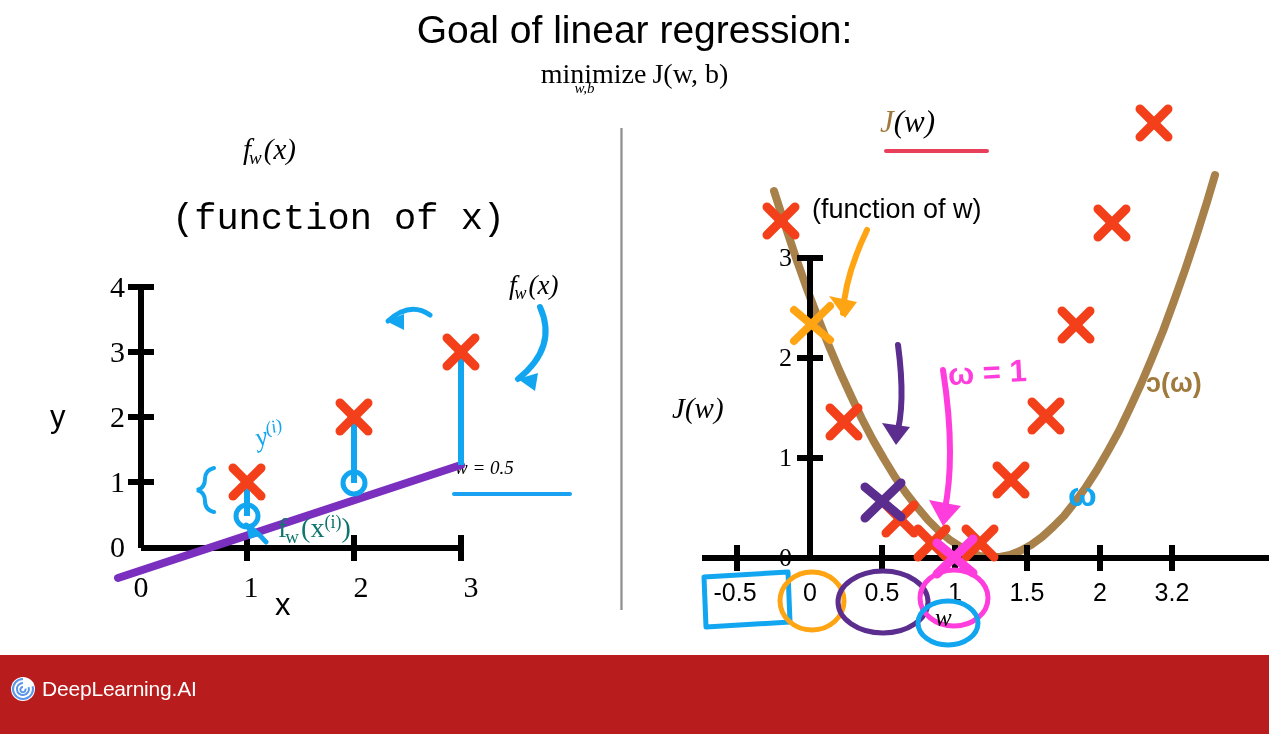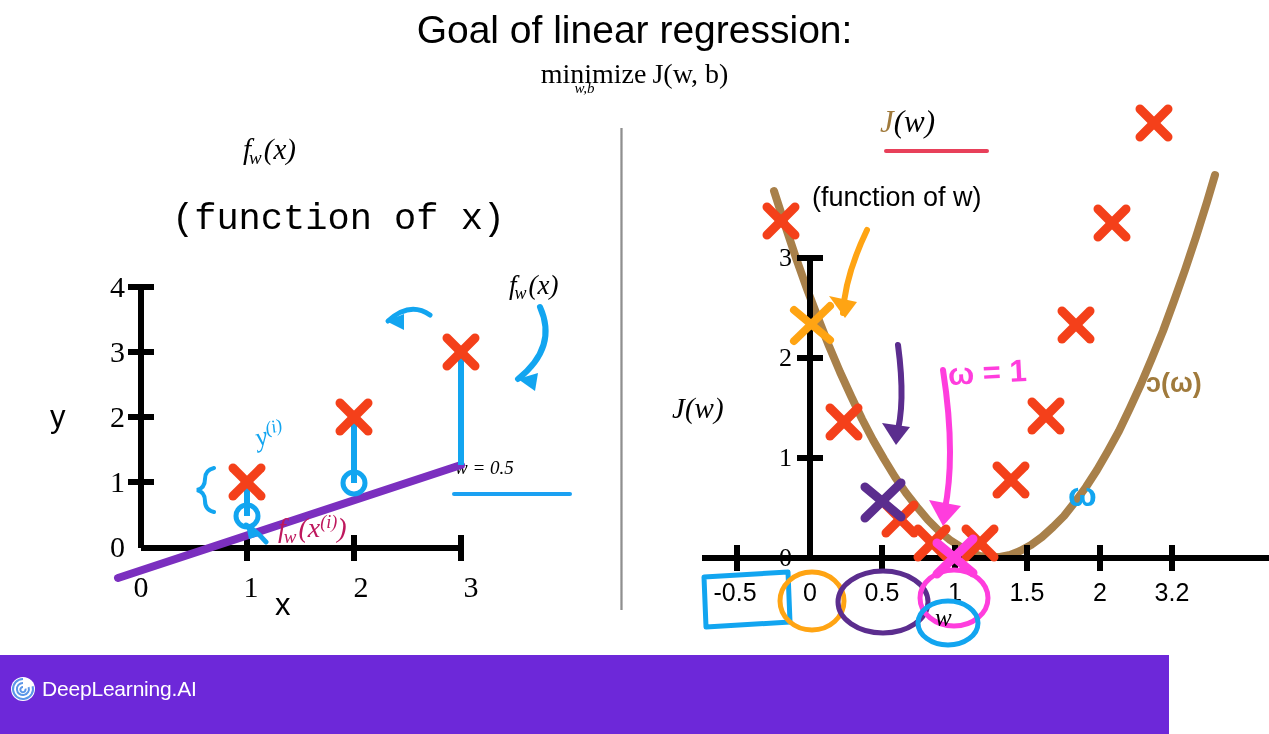--- a/index.html
+++ b/index.html
@@ -71,21 +71,21 @@
   
   .lbl-Jw-head{
     position:absolute;left:880px;top:104px;
     font-family:"Liberation Serif", serif;font-size:31px;color:#a07a3c;font-style:italic;
   }
   .lbl-Jw-head .paren{color:#000;}
   .jw-underline{
     position:absolute;left:884px;top:149px;width:105px;height:4px;background:#e8405a;border-radius:2px;
   }
   .lbl-funcw{
-    position:absolute;left:812px;top:182px;
+    position:absolute;left:812px;top:194px;
     font-family:"Liberation Sans", sans-serif;font-size:27px;color:#000;
   }
   .lbl-Jw-axis{
     position:absolute;left:672px;top:392px;
     font-family:"Liberation Serif", serif;font-size:29px;color:#000;font-style:italic;
   }
   .rytick-lab{position:absolute;font-family:"Liberation Serif", serif;font-size:26px;color:#000;text-align:right;width:26px;}
   .rxtick-lab{position:absolute;font-family:Liberation Sans, sans-serif;font-size:25px;color:#000;text-align:center;width:56px;}
 
   .hand{font-family:"Liberation Sans", sans-serif;}
@@ -102,21 +102,21 @@
     position:absolute;left:1068px;top:475px;
     font-size:34px;color:#12a5f0;font-weight:bold;
   }
   .lbl-w-circled{
     position:absolute;left:935px;top:604px;
     font-family:"Liberation Serif", serif;font-size:25px;color:#000;font-style:italic;
   }
 
   
   .footer{
-    position:absolute;left:0;top:655px;width:1169px;height:79px;background:#6d28d9;
+    position:absolute;left:0;top:655px;width:1269px;height:79px;background:#b91c1c;
   }
   .brand{
     position:absolute;left:10px;top:21px;display:flex;align-items:center;gap:6px;
   }
   .brand-text{
     color:#fff;font-family:"Liberation Sans", sans-serif;font-size:21px;letter-spacing:-0.2px;
   }
   .footer-hand{
     position:absolute;left:850px;top:660px;
     font-family:"Liberation Sans", sans-serif;font-size:34px;color:#ffffff;
@@ -214,21 +214,21 @@
     <path d="M 316 56 l 18 -7 l 0 16 z" fill="#12a5f0"></path>
 
     <path d="M 470 42 q 18 40 -22 72" fill="none" stroke="#12a5f0" stroke-width="6" stroke-linecap="round"></path>
     <path d="M 448 114 l 20 -6 l -3 18 z" fill="#12a5f0"></path>
   </svg>
 
   <div style="position:absolute;left:255px;top:419px;font-family:'Liberation Serif',serif;font-size:27px;color:#12a5f0;font-style:italic;transform:rotate(-16deg);">
     <span>y</span><span style="font-size:18px;position:relative;top:-9px;">(i)</span>
   </div>
 
-  <div style="position:absolute;left:278px;top:512px;font-family:'Liberation Serif',serif;font-size:28px;color:#be185d;font-style:italic;">
+  <div style="position:absolute;left:278px;top:512px;font-family:'Liberation Serif',serif;font-size:28px;color:#0f766e;">
     <span>f</span><span style="font-size:19px;position:relative;top:6px;left:-2px;">w</span><span>(x</span><span style="font-size:18px;position:relative;top:-9px;">(i)</span><span>)</span>
   </div>
 
   <div class="lbl-Jw-head">
     <span>J</span><span class="paren">(w)</span>
   </div>
   <div class="jw-underline"></div>
 
   <div class="lbl-funcw">(function of w)</div>
 

